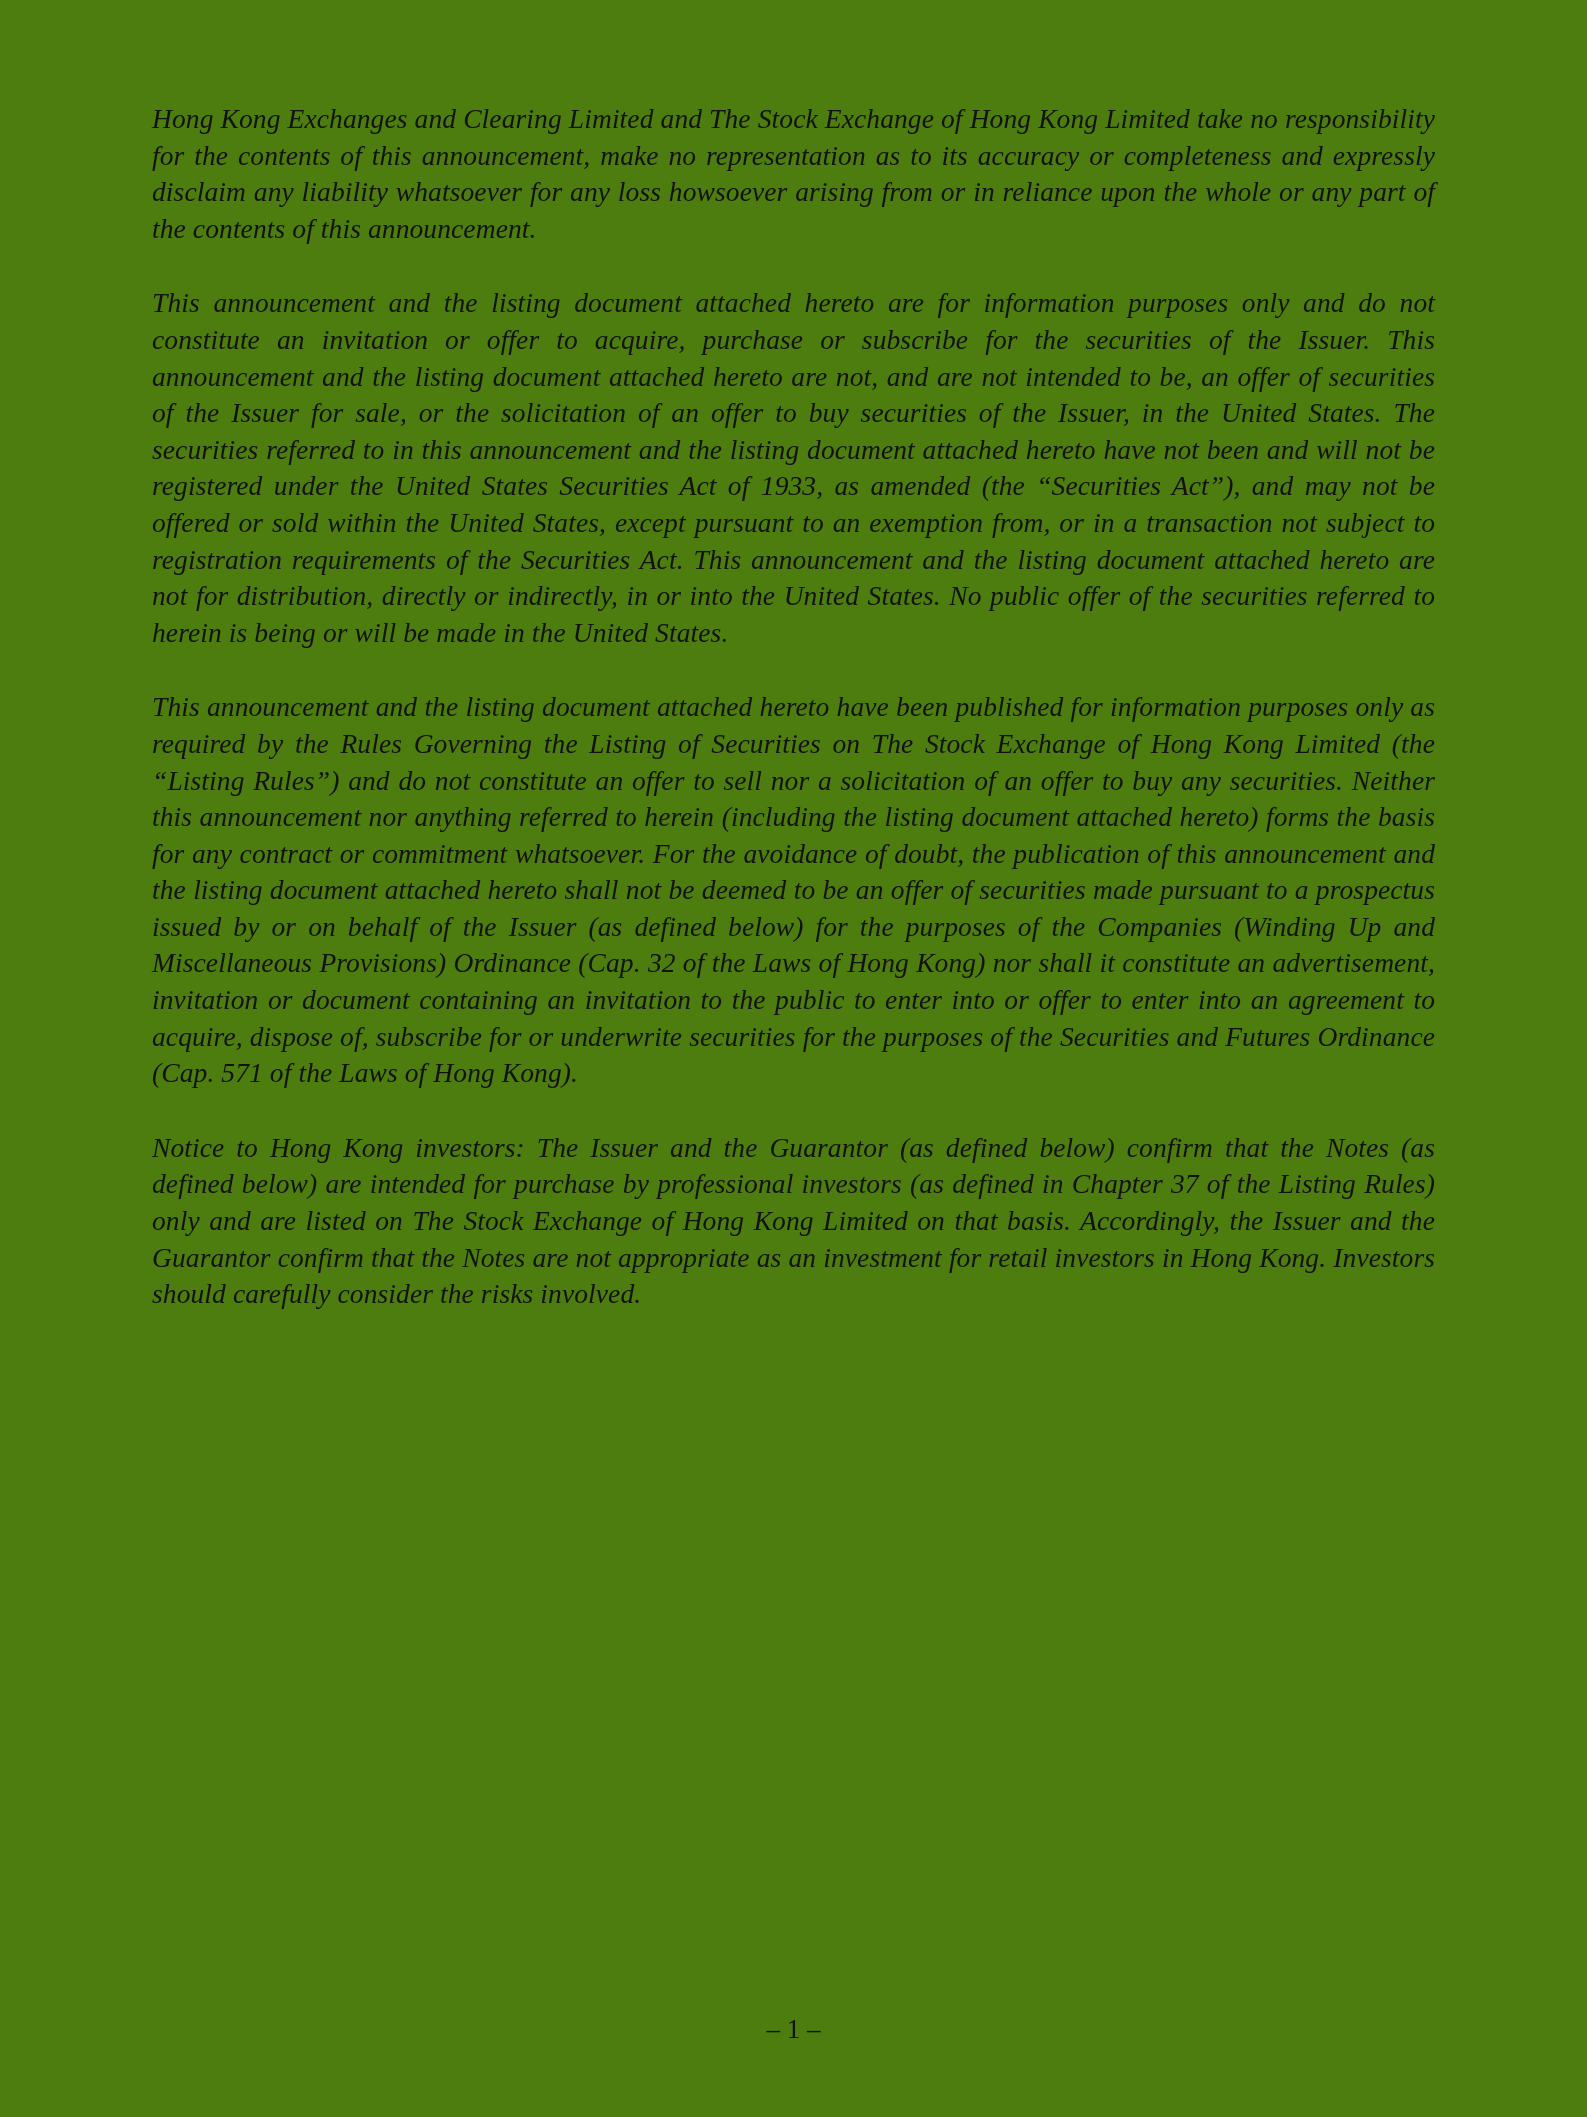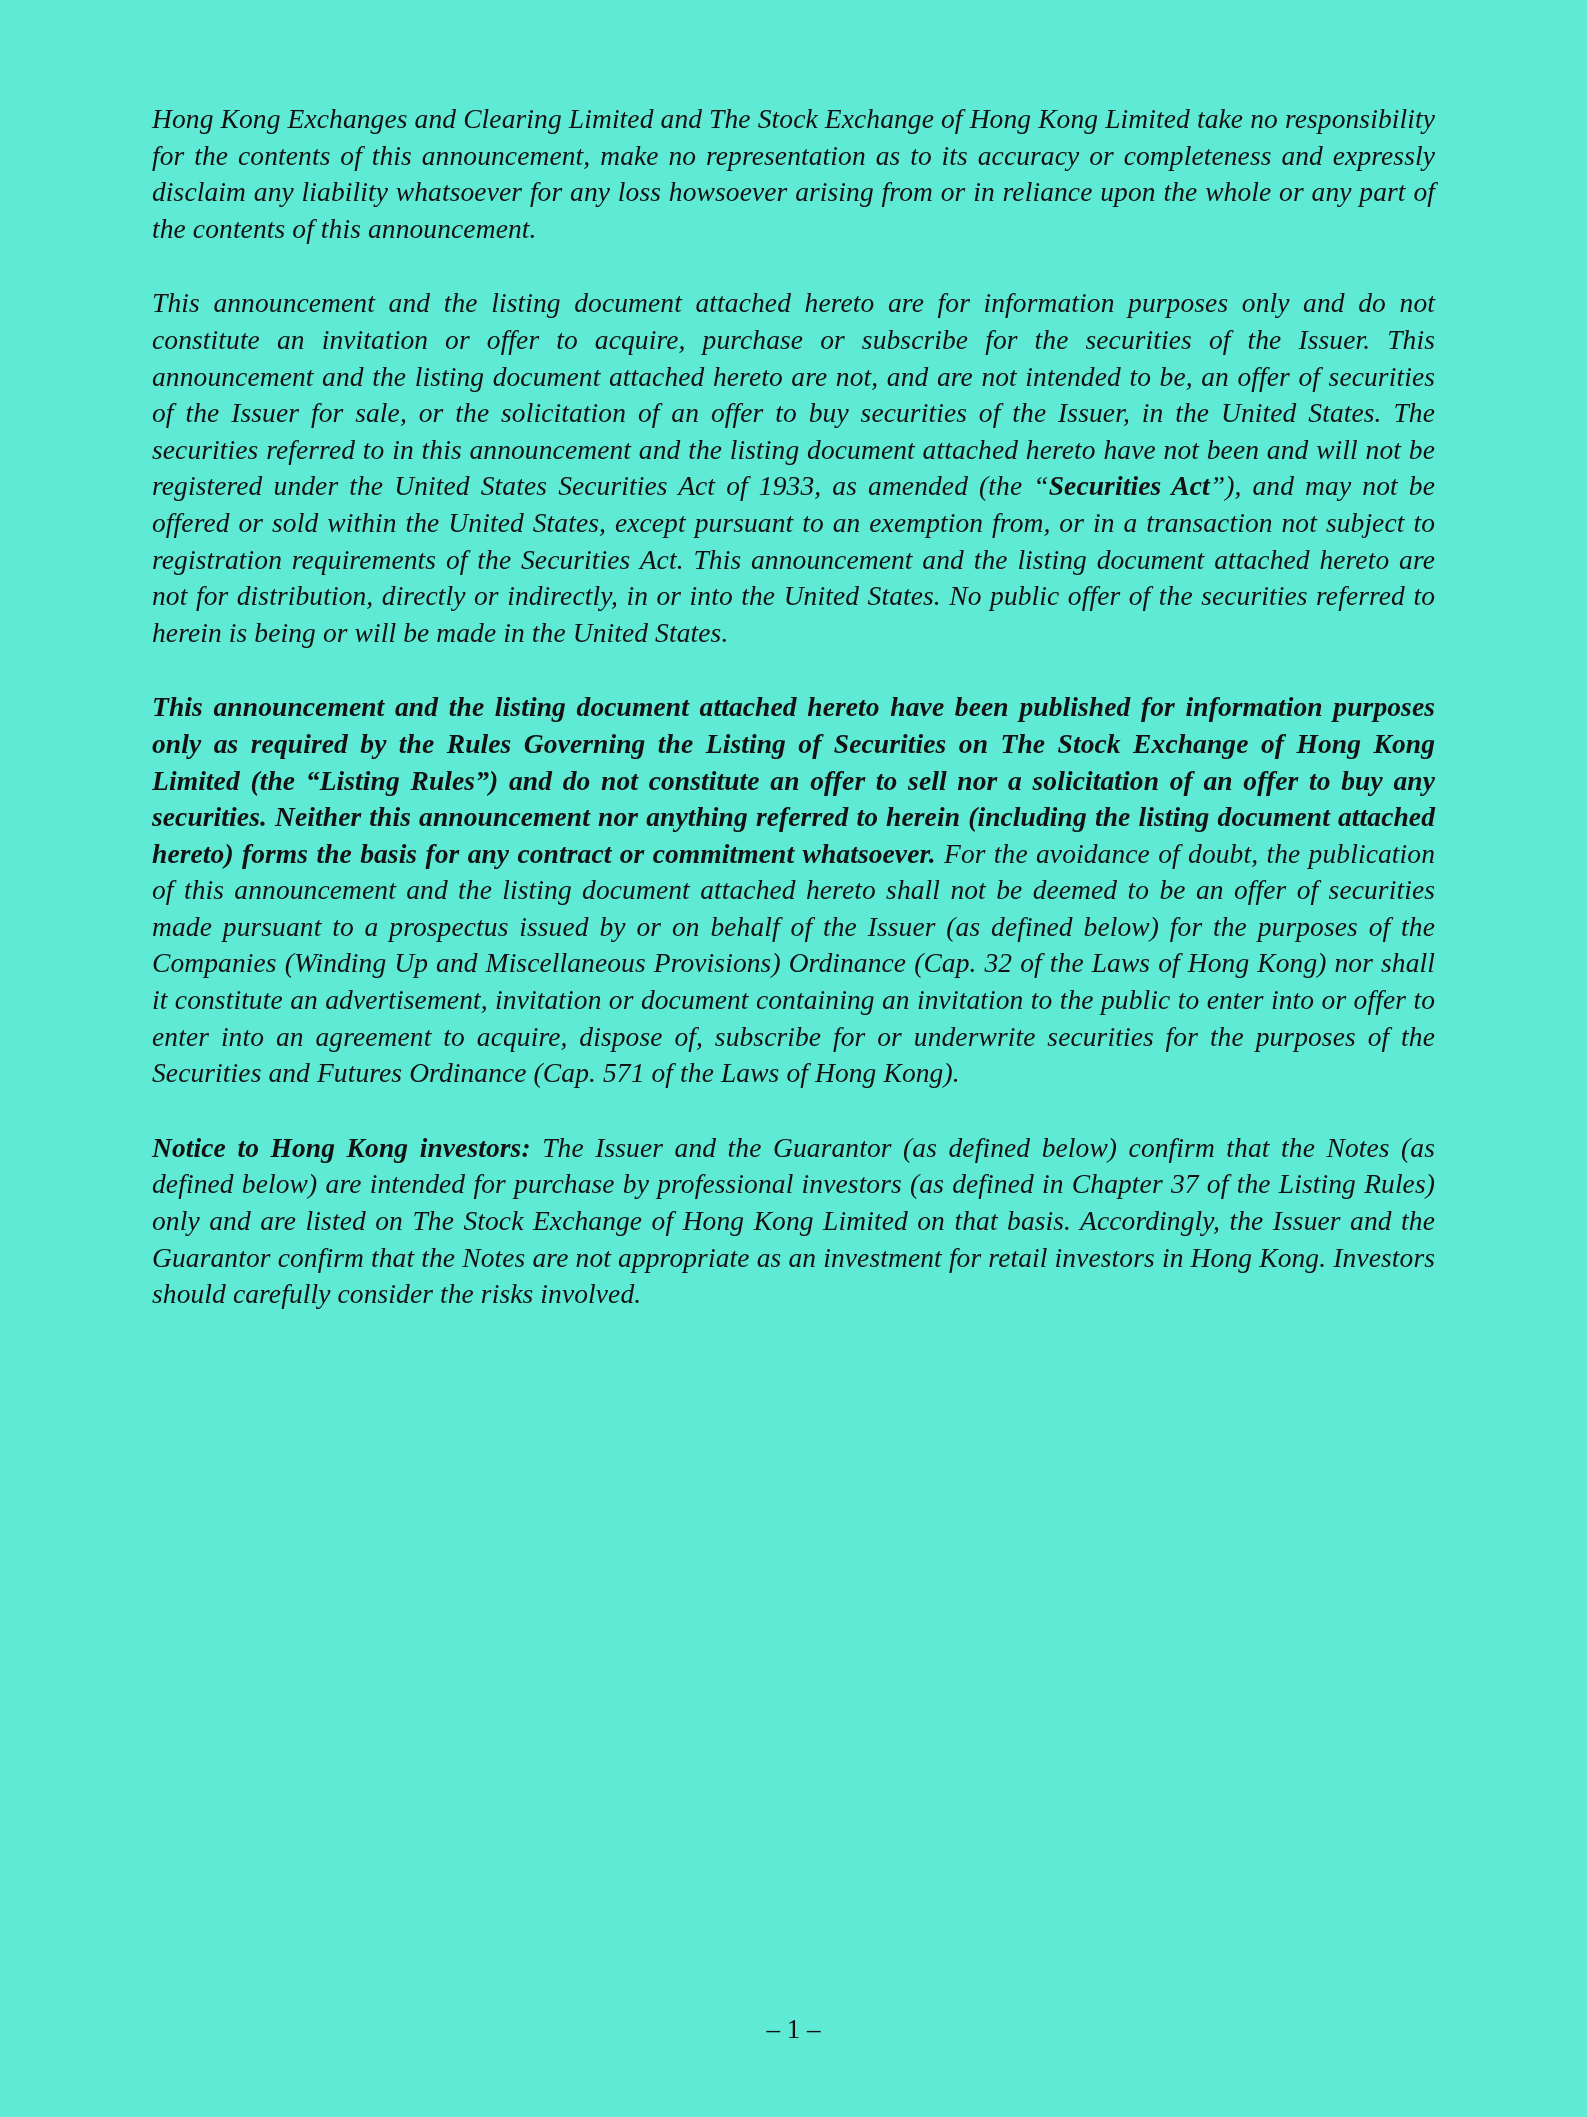--- a/index.html
+++ b/index.html
@@ -4,42 +4,42 @@
 <style>
   html, body {
     margin: 0;
     padding: 0;
     background: #ffffff;
   }
   .page {
     position: relative;
     width: 1587px;
     height: 2117px;
-    background: #5eead4;
+    background: #4d7c0f;
     font-family: "Liberation Serif", serif;
     color: #121212;
     overflow: hidden;
   }
   .content {
     position: absolute;
     left: 152px;
     top: 101px;
     width: 1283px;
     text-align: justify;
     font-style: italic;
     font-size: 27.5px;
     line-height: 36.6px;
     letter-spacing: 0.1px;
   }
   .para {
     margin: 0 0 38px 0;
     padding: 0;
   }
   .seg { font-style: italic; }
-  .seg.bold { font-weight: bold; }
+  .seg.bold { font-weight: normal; }
   .page-footer {
     position: absolute;
     left: 0;
     top: 2012px;
     width: 1587px;
     text-align: center;
     font-style: normal;
     font-weight: normal;
     font-size: 27px;
     line-height: 34px;

